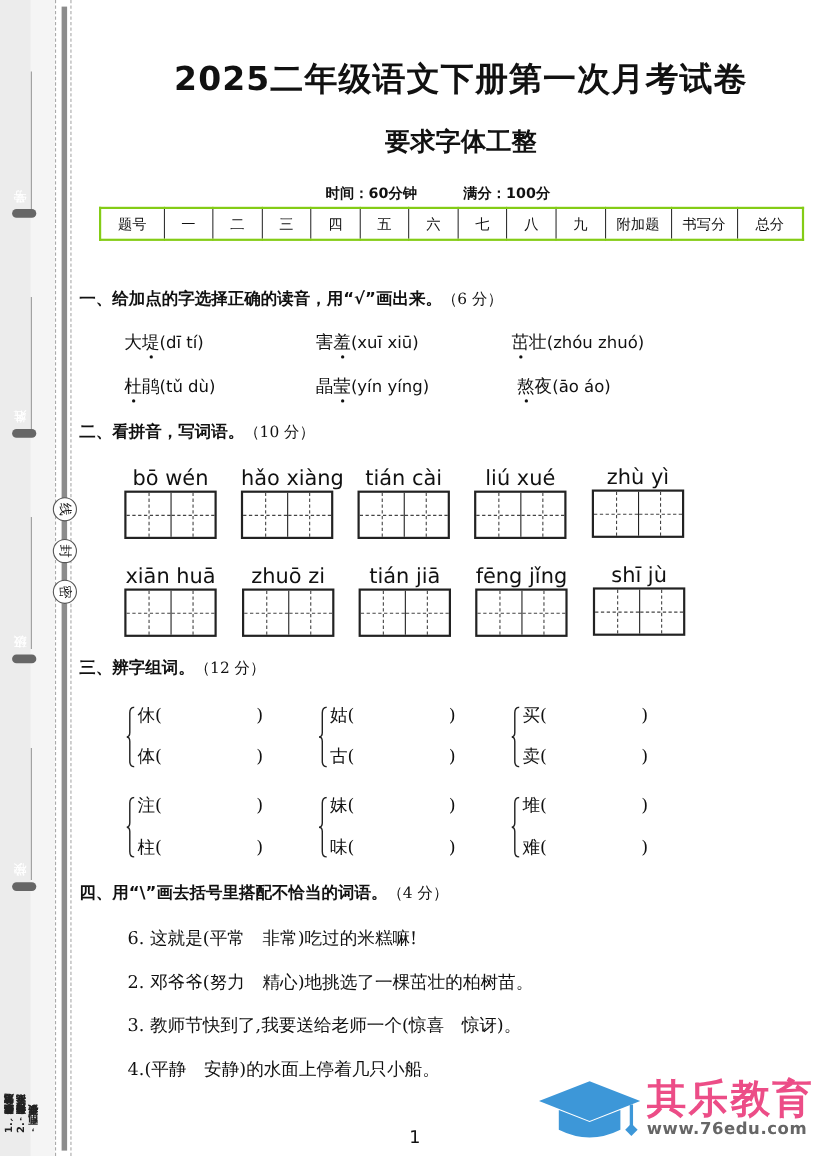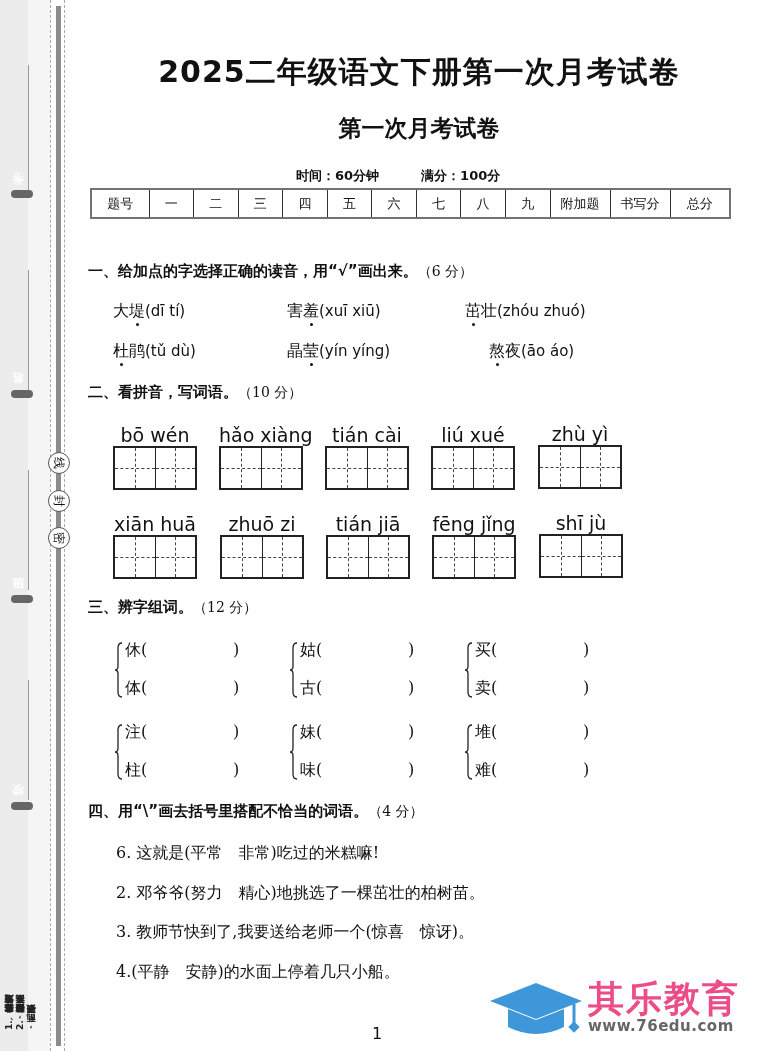--- a/index.html
+++ b/index.html
@@ -27,25 +27,25 @@
   
   .title { position: absolute; left: 80px; width: 678px; top: 52px; text-align: center;
     font-family: "DejaVu Sans", sans-serif; font-weight: bold; font-size: 30px; letter-spacing: 1px; }
   .subtitle { position: absolute; left: 80px; width: 678px; top: 113px; text-align: center;
     font-family: "DejaVu Sans", sans-serif; font-weight: bold; font-size: 23px; }
   .meta { position: absolute; left: 296px; top: 167px; font-family: "DejaVu Sans", sans-serif; font-weight: bold; font-size: 13px; }
   .meta span + span { margin-left: 42px; }
 
   
   .score-table { position: absolute; left: 90px; top: 188px; width: 641px; border-collapse: collapse;
-    border: 2px solid #737373; font-size: 13px; }
+    border: 2px solid #84cc16; font-size: 13px; }
   .score-table td { border: 1px solid #333; height: 29px; text-align: center; }
 
   
-  .section-title { position: absolute; left: 88px; font-family: "DejaVu Sans", sans-serif; font-weight: bold; font-size: 15px; }
+  .section-title { position: absolute; left: 72px; font-family: "DejaVu Sans", sans-serif; font-weight: bold; font-size: 15px; }
   .section-title .pts { font-family: "DejaVu Serif", serif; font-weight: normal; font-size: 14px; }
 
   .pron { position: absolute; font-size: 16px; font-family: "DejaVu Serif", serif; }
   .pron .pin { font-family: "DejaVu Sans", sans-serif; font-size: 15px; }
   .pron .dot { position: relative; }
   .pron .dot::after { content: ""; position: absolute; left: 50%; bottom: -6px; width: 3px; height: 3px; margin-left: -1.5px;
     border-radius: 50%; background: #111; }
 
   .pinyin-item { position: absolute; width: 84px; }
   .pinyin-label { font-family: "DejaVu Sans", sans-serif; font-size: 19px; text-align: center; white-space: nowrap; height: 20px; }
@@ -99,21 +99,21 @@
   <div class="seal" style="top:527px;">密</div>
 
   <div class="notes">
     <div>1.要求字体工整、笔迹清楚。</div>
     <div>2.保持卷面整洁，不要乱涂</div>
     <div>乱画，不要破损。</div>
   </div>
 </div>
 
 <div class="title">2025二年级语文下册第一次月考试卷</div>
-<div class="subtitle">第一次月考试卷</div>
+<div class="subtitle">要求字体工整</div>
 <div class="meta">
   <span>时间：60分钟</span><span>满分：100分</span>
 </div>
 
 <table class="score-table">
   <tbody>
       <tr>
     <td style="width:58px">题号</td>
     <td>一</td>
     <td>二</td>
@@ -143,21 +143,21 @@
 </div>
 <div class="pron" style="left:465px;top:301px;">
   <span class="dot">茁</span><span>壮</span><span class="pin">(zhóu   zhuó)</span>
 </div>
 <div class="pron" style="left:113px;top:341px;">
   <span class="dot">杜</span><span>鹃</span><span class="pin">(tǔ   dù)</span>
 </div>
 <div class="pron" style="left:287px;top:341px;">
   <span>晶</span><span class="dot">莹</span><span class="pin">(yín   yíng)</span>
 </div>
-<div class="pron" style="left:489px;top:341px;">
+<div class="pron" style="left:470px;top:341px;">
   <span class="dot">熬</span><span>夜</span><span class="pin">(āo   áo)</span>
 </div>
 
 <div class="section-title" style="top:383px;">
   <span>二、看拼音，写词语。</span><span class="pts">（10 分）</span>
 </div>
 
 <div class="pinyin-item" style="left:113px;top:424px;">
   <div class="pinyin-label">bō  wén</div>
   <div class="grid">

